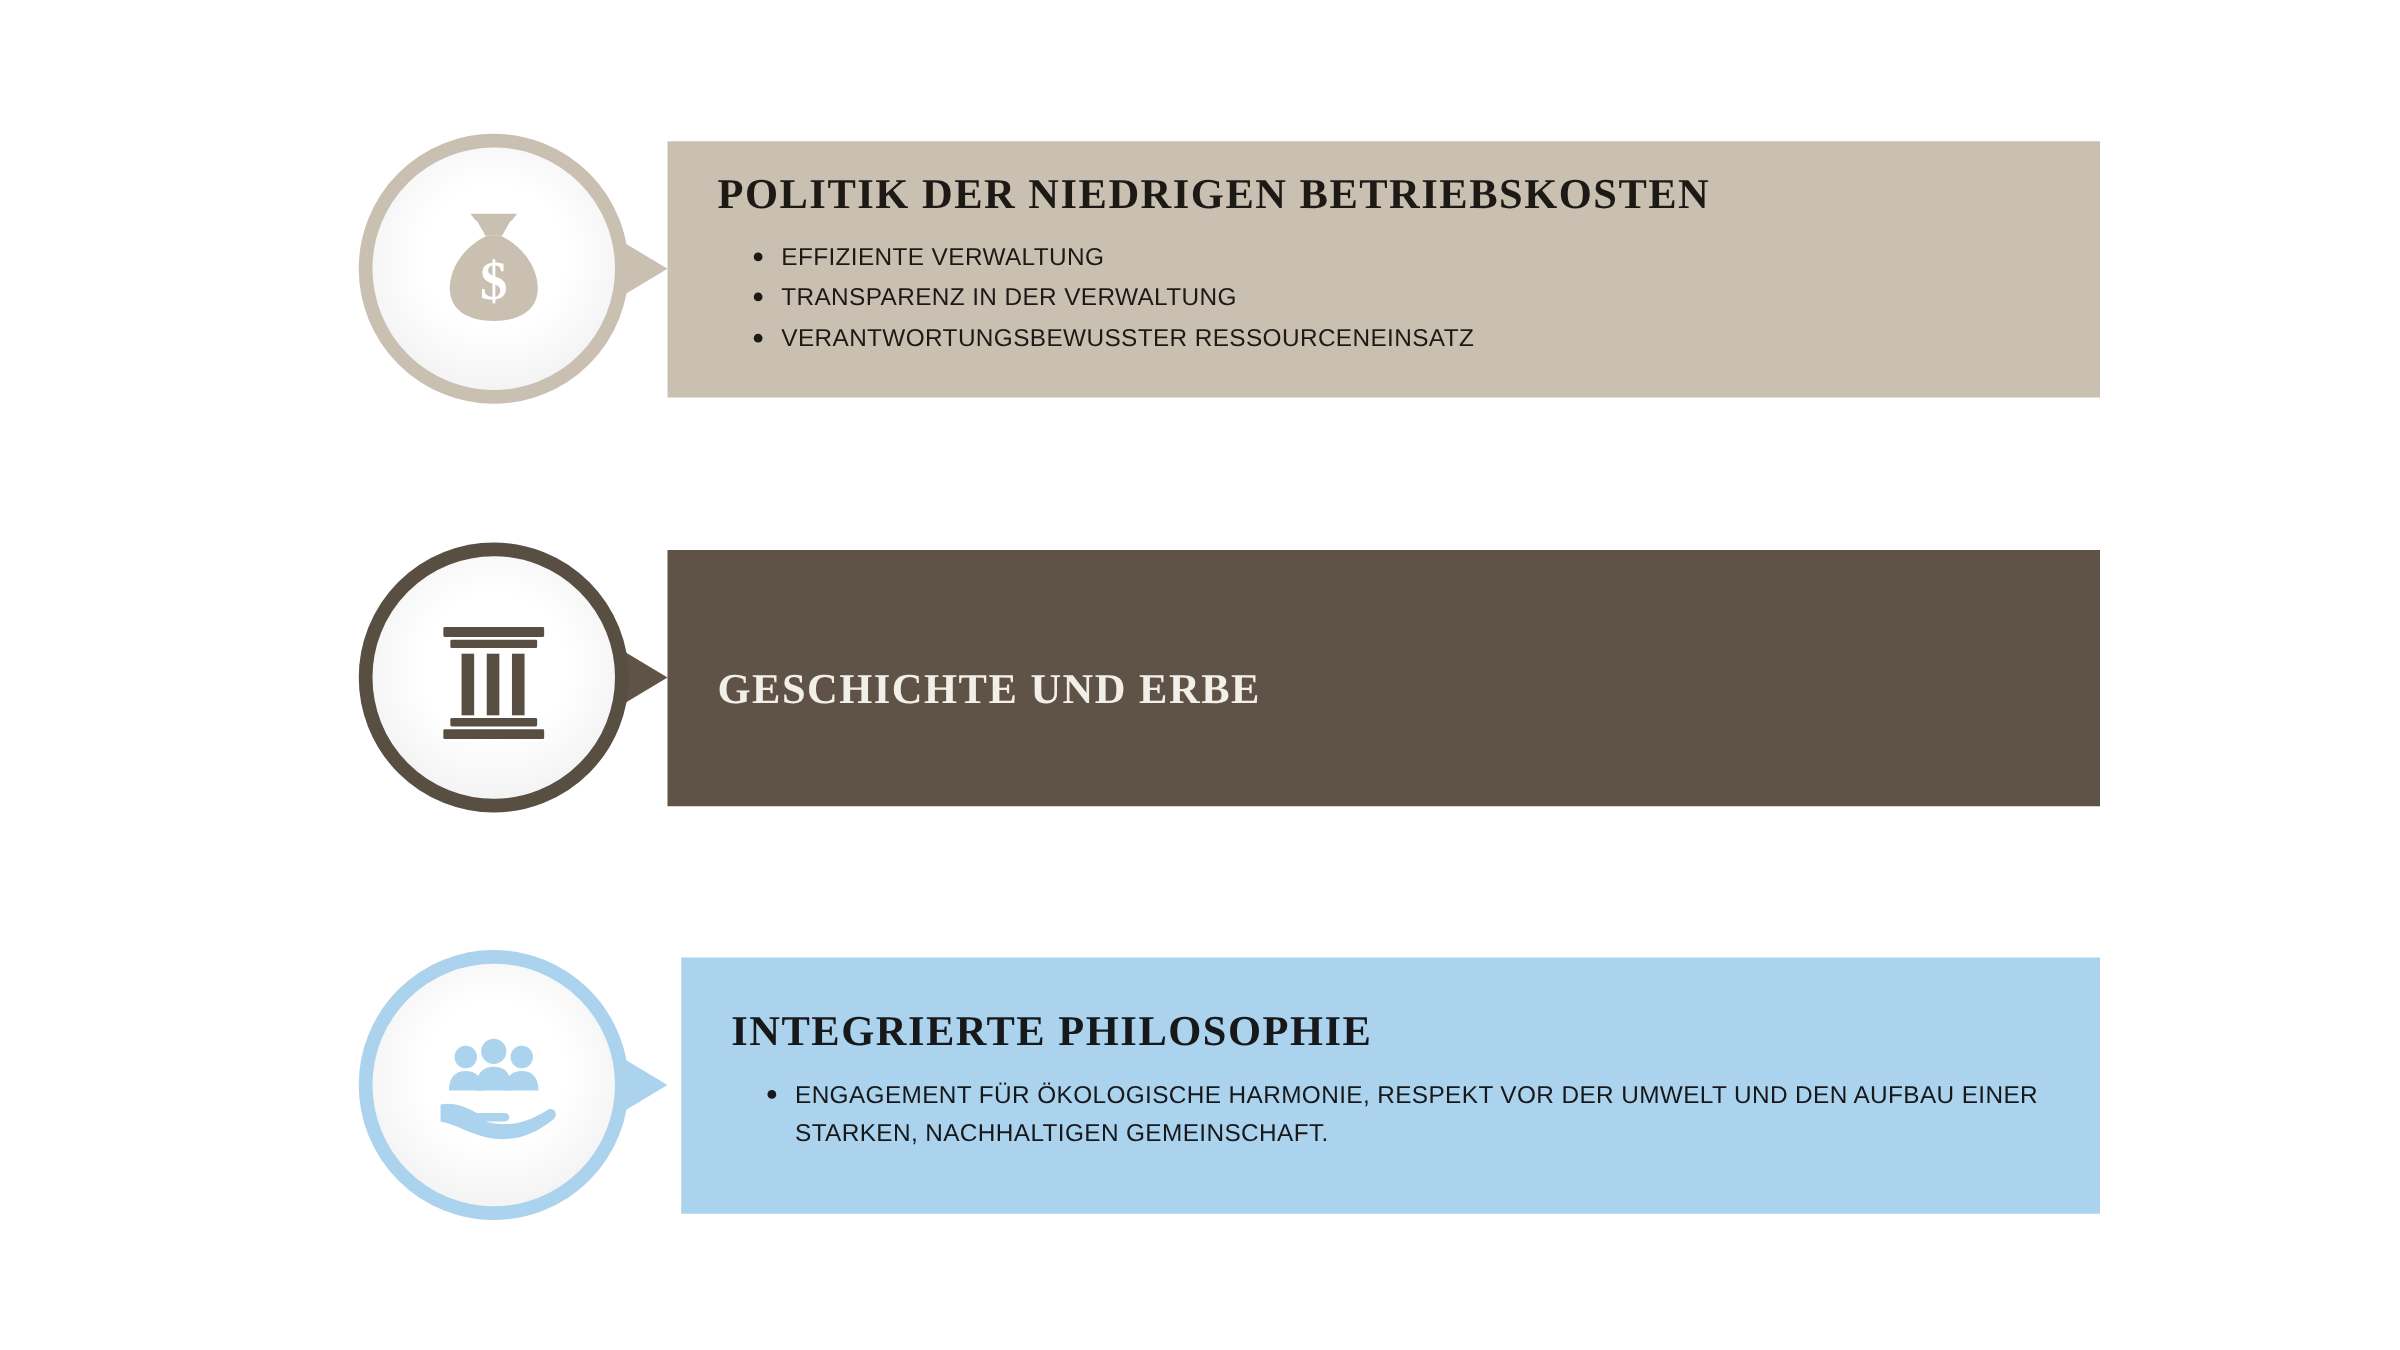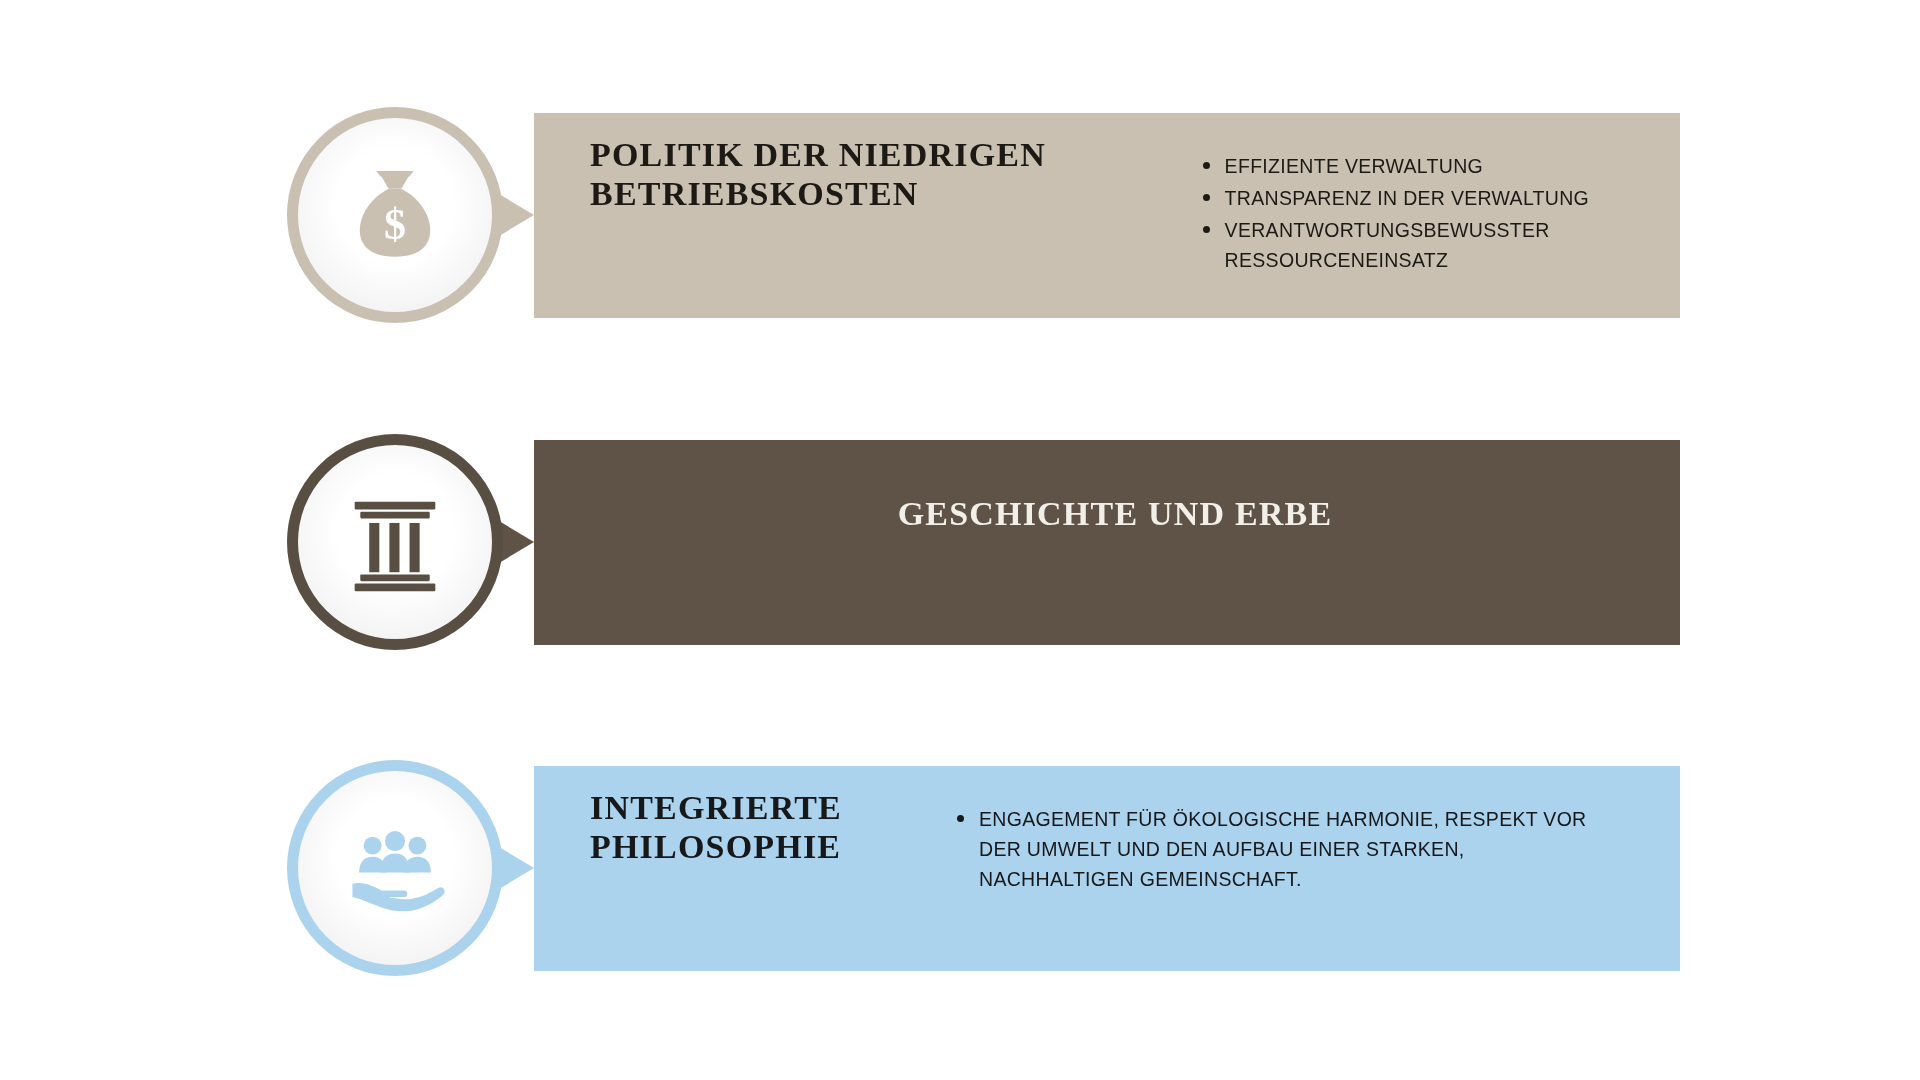--- a/index.html
+++ b/index.html
@@ -27,21 +27,21 @@
     position: absolute;
     left: 280px;
     width: 1400px;
     height: 220px;
     display: flex;
     align-items: center;
   }
 
   .row-1 { top: 105.0px; }
   .row-2 { top: 432px; }
-  .row-3 { top: 758px; }
+  .row-3 { top: 758px; gap: 11px; }
 
   
   .icon-wrap {
     position: relative;
     width: 230px;
     height: 230px;
     flex: 0 0 230px;
     display: flex;
     align-items: center;
     justify-content: center;
@@ -78,43 +78,43 @@
   }
   .pointer.p1 { border-left: 50px solid #c9c0b2; }
   .pointer.p2 { border-left: 50px solid #5e5346; }
   .pointer.p3 { border-left: 50px solid #abd3ee; }
 
   
   .bar {
     flex: 1 1 auto;
     min-height: 205px;
     margin-left: 24px;
-    padding: 22px 40px 24px 56px;
+    padding: 22px 40px 24px 40px;
     box-sizing: border-box;
     display: flex;
-    flex-direction: row;
+    flex-direction: column;
     justify-content: center;
   }
   .bar.b1 { background: #c9c0b2; color: #1d1a16; }
   .bar.b2 { background: #5e5346; color: #ffffff; }
   .bar.b3 { background: #abd3ee; color: #16181a; }
 
   .bar h2 {
     margin: 0 0 10px 0;
     font-family: "Liberation Serif", serif;
     font-size: 34px;
     font-weight: 700;
     letter-spacing: 1.2px;
     text-transform: uppercase;
     line-height: 1.15;
   }
   .bar.b2 h2 { color: #f2efe9; margin-top: 32px; }
 
   .bar ul {
-    margin: 15px;
+    margin: 5px;
     padding-left: 46px;
     list-style: none;
   }
   .bar li {
     position: relative;
     font-size: 19.5px;
     line-height: 1.55;
     letter-spacing: 0.3px;
     text-transform: uppercase;
     padding: 1px 0;

